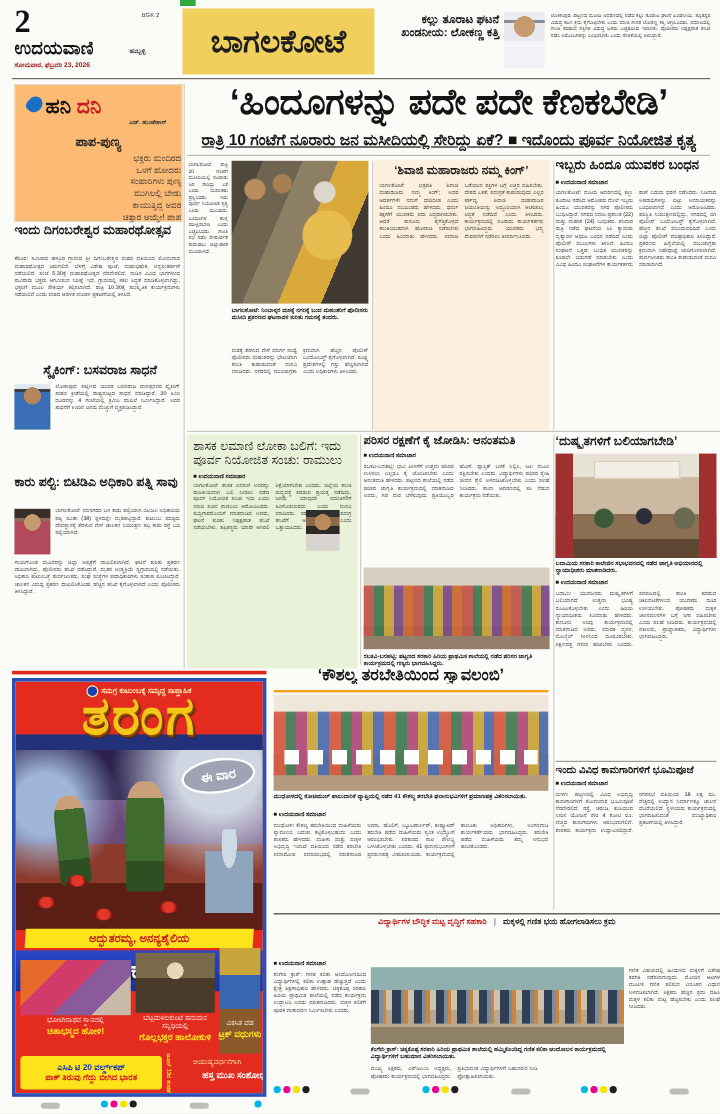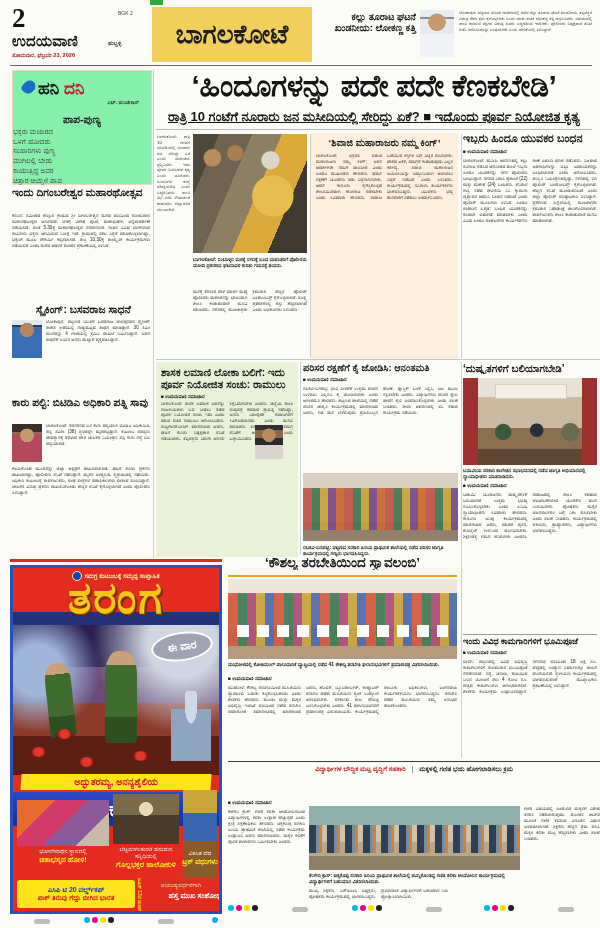--- a/index.html
+++ b/index.html
@@ -31,27 +31,27 @@
   #section-box{left:152px;top:7px;width:160px;height:55px;background:#f0cf5c;display:flex;align-items:center;justify-content:center;}
   #section-title{font-size:26px;font-weight:bold;color:#1d1d1d;}
   #brief-hl{left:314px;top:12px;width:102px;height:50px;font-size:9.5px;text-align:right;}
   #brief-photo{left:420px;top:10px;width:34px;height:47px;background:
      radial-gradient(circle at 50% 26%,#c79a6e 0 22%,rgba(0,0,0,0) 23%),
      linear-gradient(180deg,#e9edf2 0 14%,#8a8f96 14% 20%,#e8e9ee 20% 52%,#f2f3f6 52%);}
   #brief-body{left:459px;top:10px;width:133px;height:50px;font-size:4.3px;}
   #hd-rule{left:10px;top:65px;width:582px;background:#6a6a66;}
 
   
-  #hani-box{left:12px;top:70px;width:138px;height:113px;background:#86efac;border:1px solid #e4d9bd;}
+  #hani-box{left:12px;top:70px;width:138px;height:113px;background:#fdba74;border:1px solid #e4d9bd;}
   #hani-logo{position:absolute;left:10px;top:8px;font-size:17px;font-weight:bold;}
   #hani-drop{display:inline-block;width:12px;height:14px;background:#1a6fc4;border-radius:50% 50% 50% 4px;transform:rotate(40deg);margin-right:3px;}
   .hani-b{color:#111}.hani-r{color:#c41f1f}
   #hani-credit{position:absolute;right:12px;top:28px;font-size:5px;font-weight:bold;color:#333;}
   #hani-title{position:absolute;left:0;right:0;top:42px;text-align:center;font-size:10.5px;font-weight:bold;color:#222;}
-  .poemline{text-align:left;font-size:7.2px;line-height:1.35;color:#333;}
+  .poemline{text-align:right;font-size:7.2px;line-height:1.35;color:#333;}
   #hani-poem{position:absolute;left:0;right:0;top:56px;}
   #lart1-hl{left:12px;top:187px;width:138px;font-size:10.5px;}
   #lart1-body{left:12px;top:213px;width:138px;height:88px;}
   #lart2-hl{left:12px;top:304px;width:138px;font-size:10.5px;margin-left:24px;}
   #lart2-photo{left:12px;top:320px;width:30px;height:38px;background:
      radial-gradient(circle at 50% 26%,#b5855c 0 22%,rgba(0,0,0,0) 23%),
      linear-gradient(180deg,#dfe7ef 0 12%,#3a3f45 12% 18%,#3b6fb5 18% 100%);}
   #lart2-body{left:46px;top:319px;width:104px;height:74px;}
   #lart3-hl{left:12px;top:397px;width:138px;font-size:10.5px;}
   #lart3-photo{left:12px;top:424px;width:30px;height:38px;background:
@@ -75,21 +75,21 @@
   #main-under{left:193px;top:289px;width:114px;height:68px;}
   #shivaji-box{left:311px;top:133px;width:147px;height:226px;background:#fcefdd;padding:4px 5px;box-sizing:border-box;}
   #shivaji-hl{font-size:9.8px;font-weight:bold;text-align:center;white-space:nowrap;overflow:hidden;}
   #shivaji-body{margin-top:4px;height:196px;}
   #arrest-hl{left:463px;top:132px;width:134px;font-size:11px;white-space:nowrap;overflow:hidden;}
   #arrest-by{left:463px;top:149px;width:134px;}
   #arrest-body{left:463px;top:158px;width:134px;height:200px;}
 
   
   #ramulu-box{left:156px;top:362px;width:142px;height:195px;background:#e9f2d8;padding:5px;box-sizing:border-box;}
-  #ramulu-hl{font-size:10.4px;font-weight:bold;line-height:1.18;}
+  #ramulu-hl{font-size:10.4px;font-weight:normal;line-height:1.18;}
   #ramulu-by{margin-top:2px;}
   #ramulu-body{margin-top:2px;height:138px;}
   #ramulu-photo{left:255px;top:425px;width:28px;height:34px;background:
      radial-gradient(circle at 50% 30%,#b98a5c 0 24%,rgba(0,0,0,0) 25%),
      linear-gradient(180deg,#303030 0 16%,#8a6a48 16% 38%,#2e2a28 38% 58%,#d8d5d0 58%);}
   #env-hl{left:303px;top:363px;width:155px;font-size:9.6px;white-space:nowrap;overflow:hidden;}
   #env-by{left:303px;top:377px;width:155px;}
   #env-body{left:303px;top:386px;width:155px;height:84px;}
   #env-photo{left:303px;top:473px;width:155px;height:68px;background:
      linear-gradient(180deg,#d8cfc0 0 26%,#bfae97 26% 72%,#94806a 72%);}

